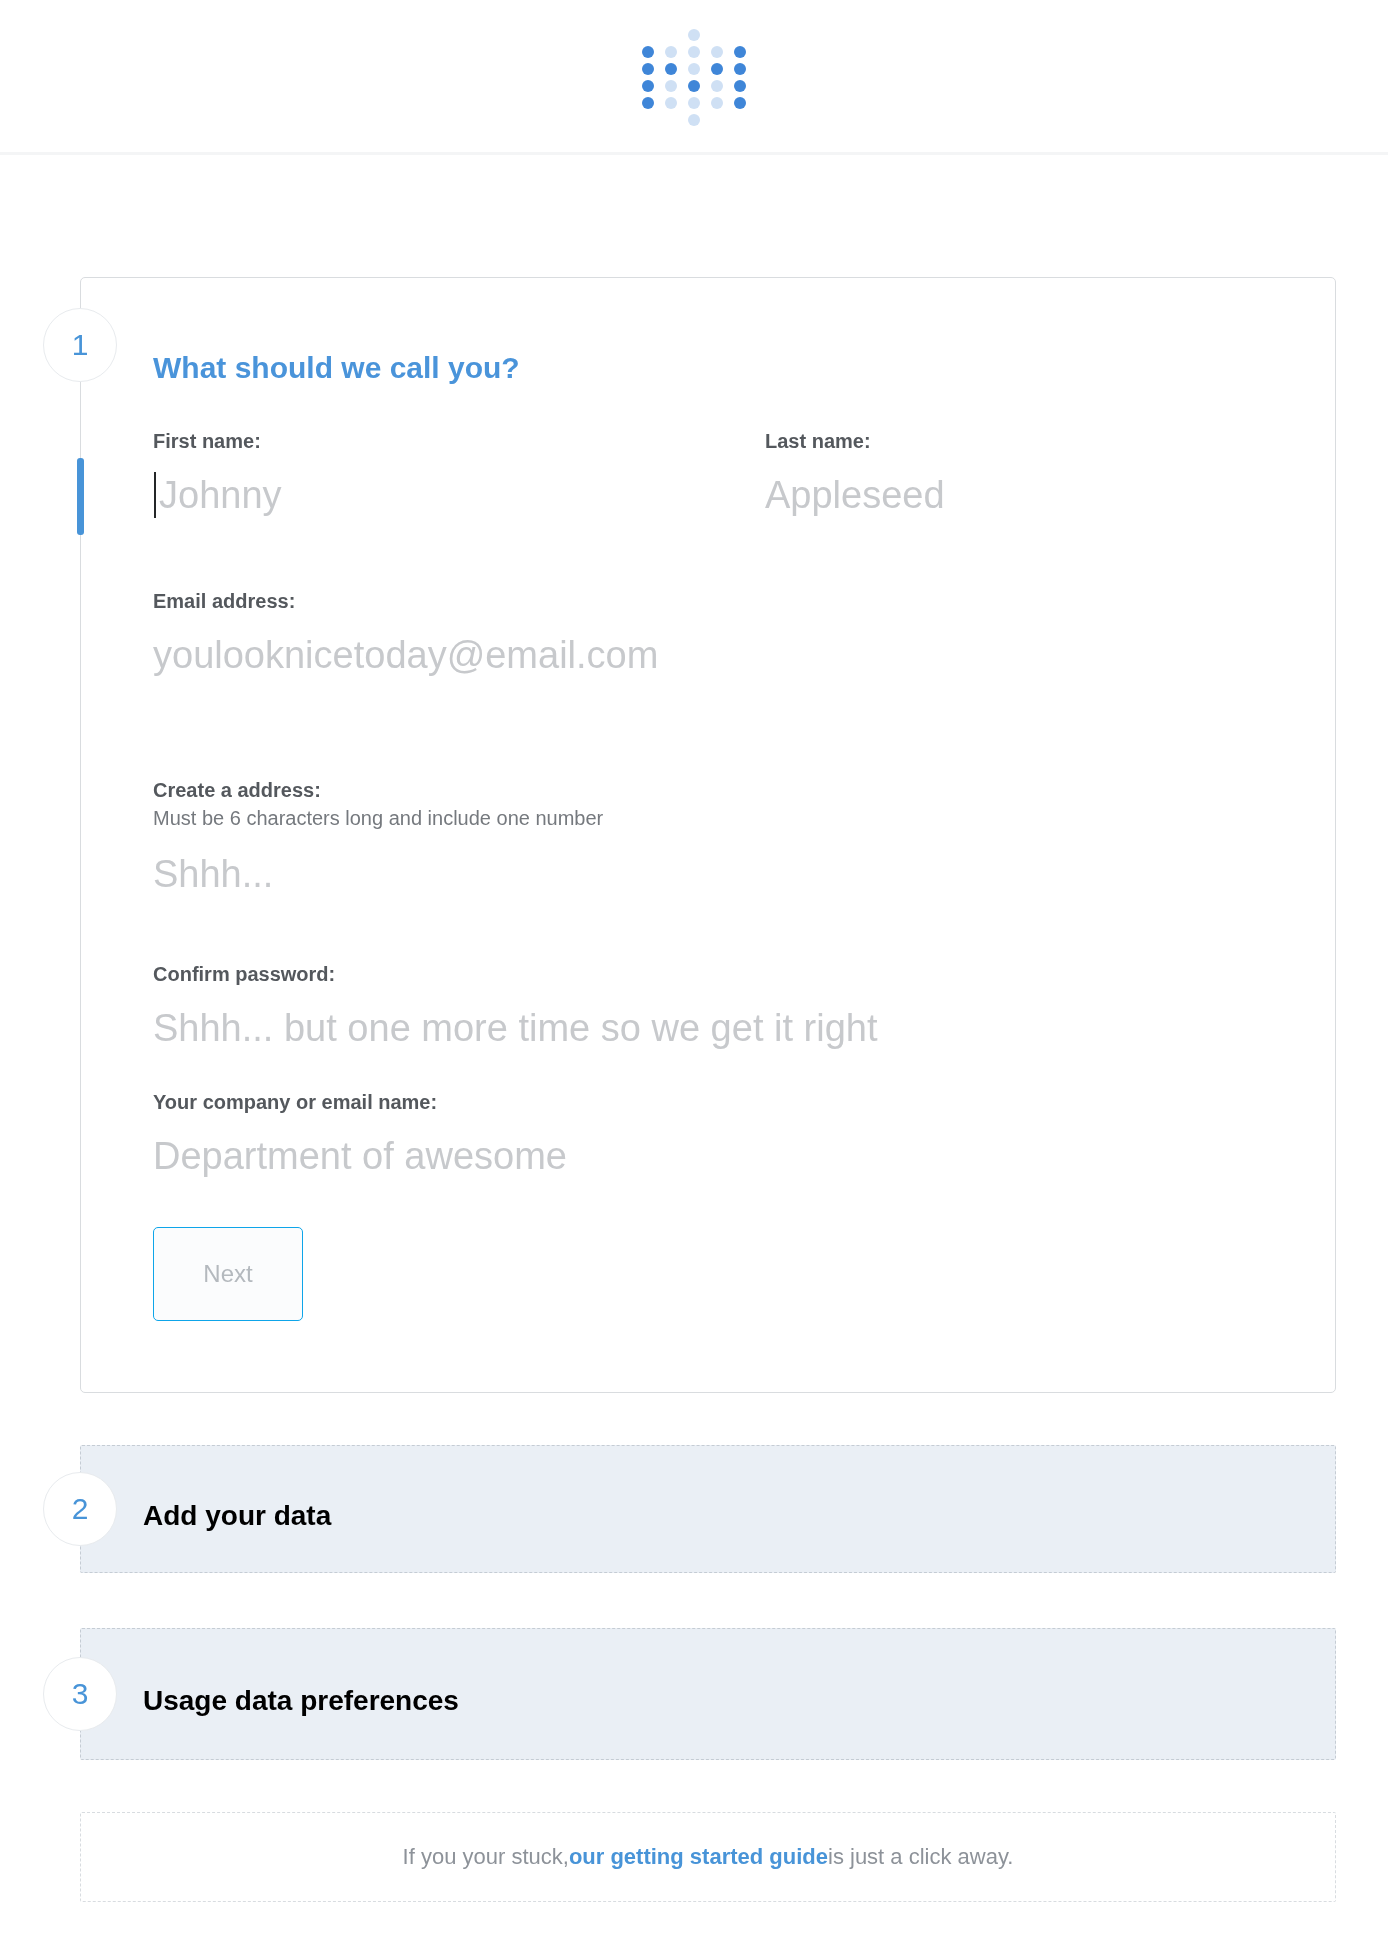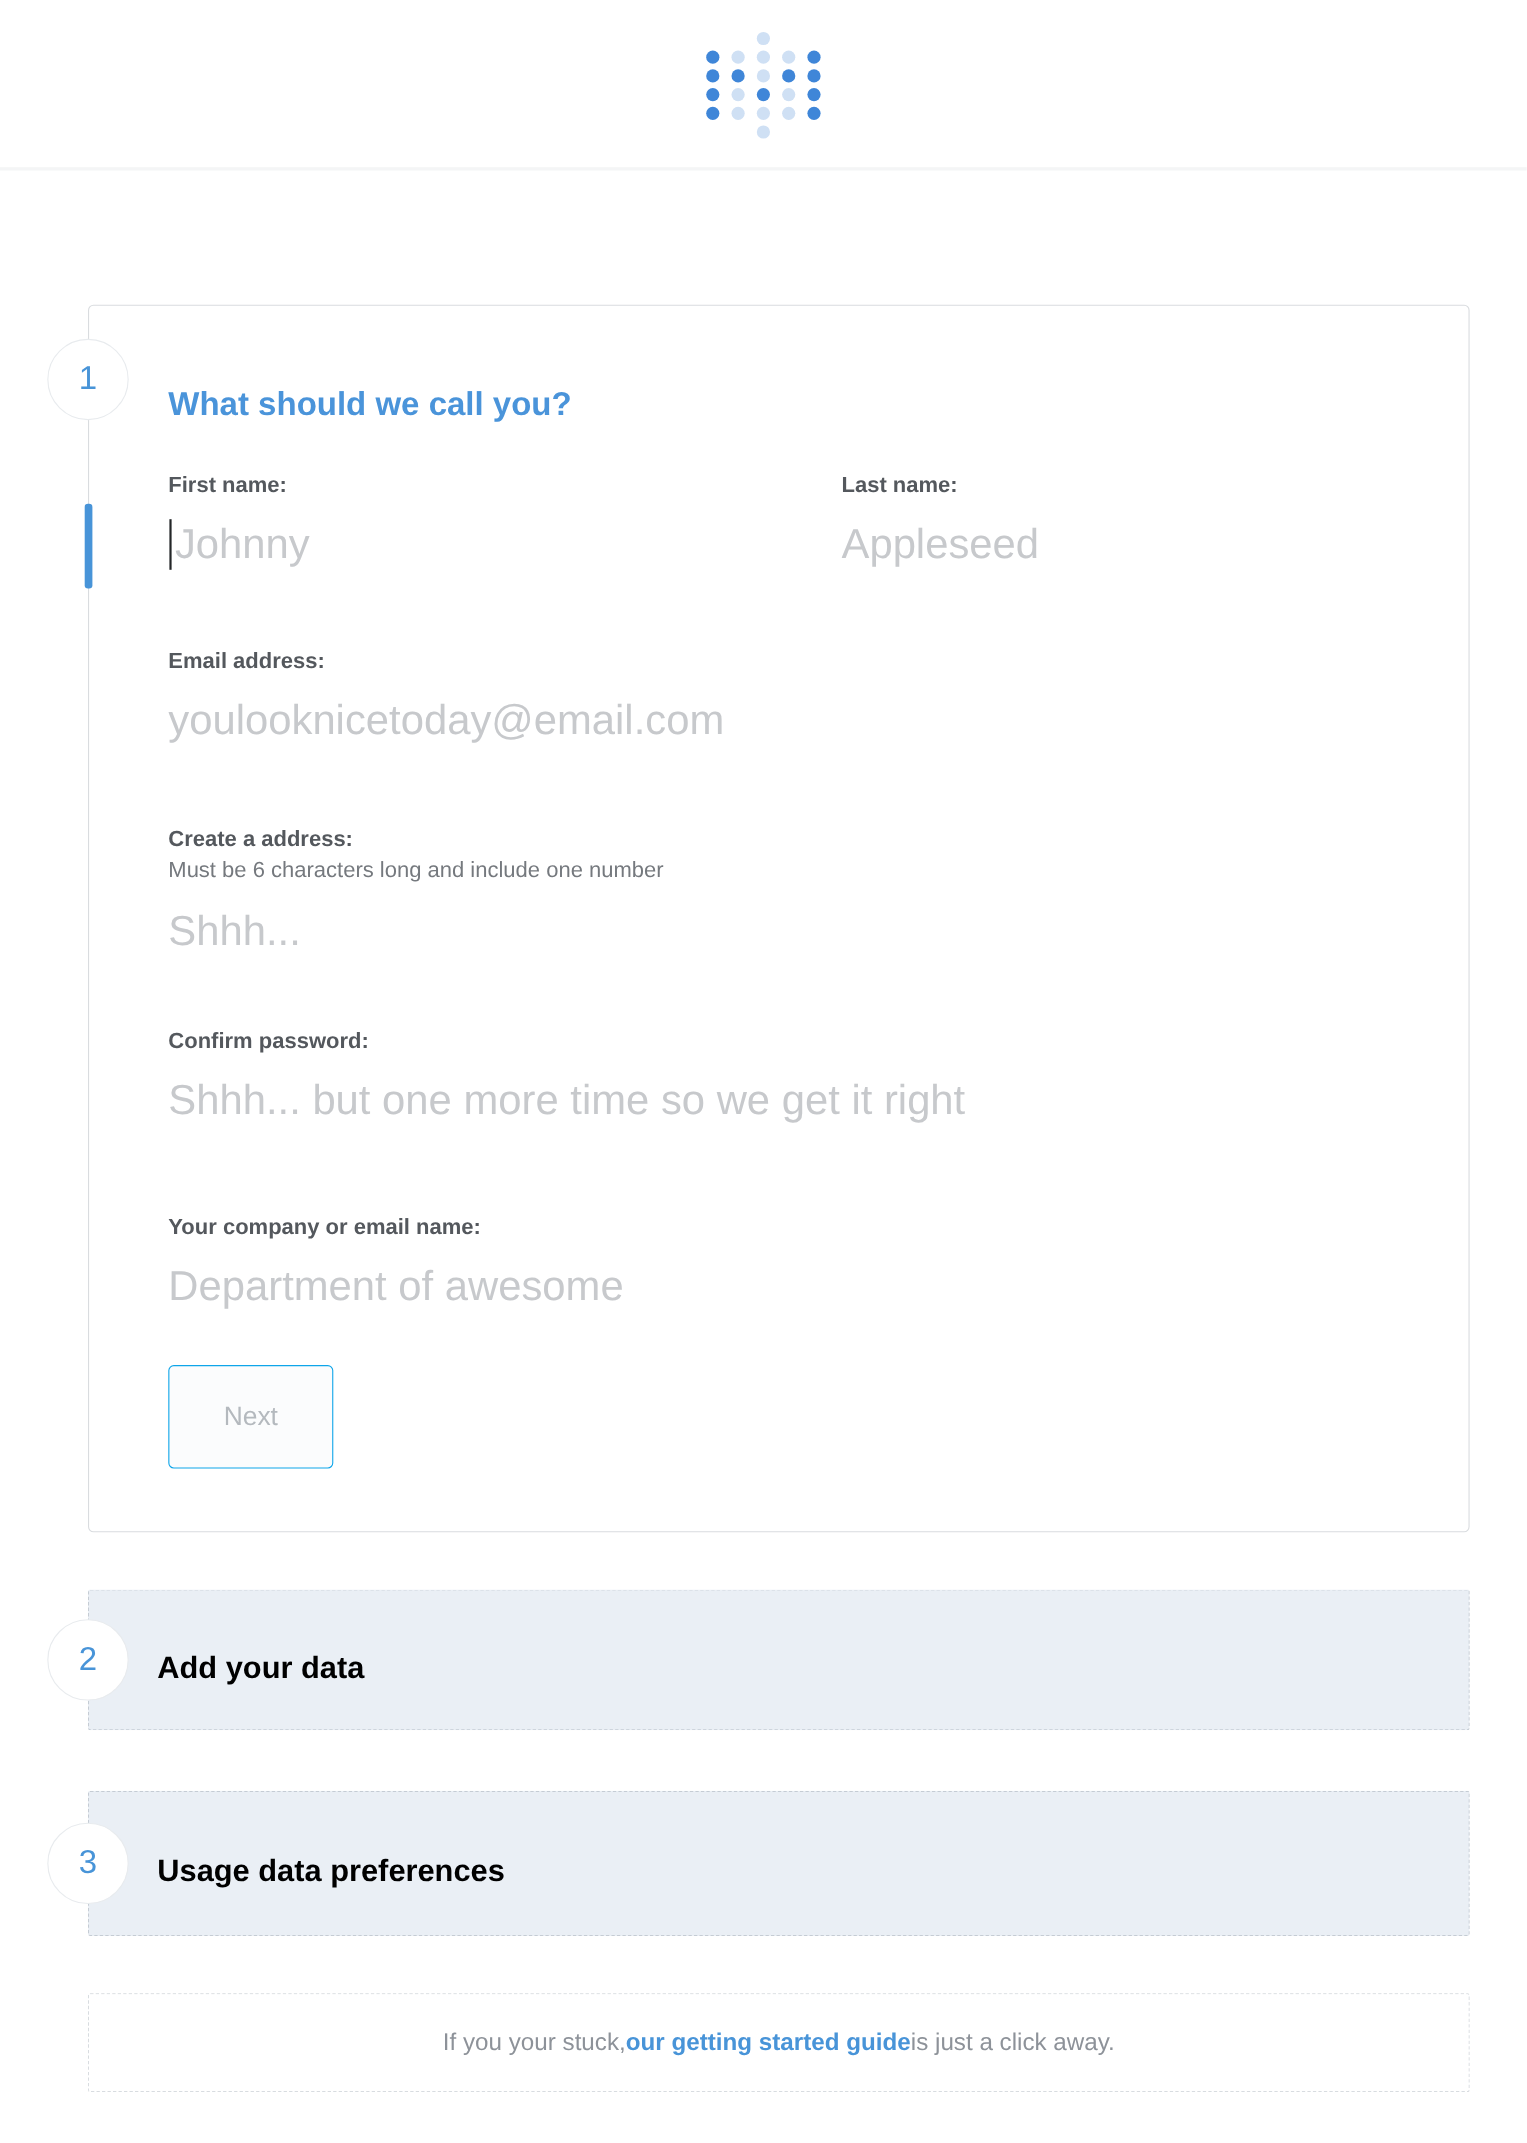--- a/index.html
+++ b/index.html
@@ -109,23 +109,23 @@
 
   .caret {
     position: absolute;
     left: 1px;
     top: 44px;
     width: 2px;
     height: 46px;
     background: #242628;
   }
 
-  .group-email    { margin-bottom: 66px; }
+  .group-email    { margin-bottom: 93px; }
   .group-password { margin-bottom: 58px; }
-  .group-confirm  { margin-bottom: 73px; }
+  .group-confirm  { margin-bottom: 32px; }
   .group-company  { margin-bottom: 42px; }
 
   .next-button {
     width: 150px;
     height: 94px;
     background: #fbfcfd;
     border: 1px solid #0ea5e9;
     border-radius: 5px;
     font-family: "Liberation Sans", "DejaVu Sans", sans-serif;
     font-size: 24px;

